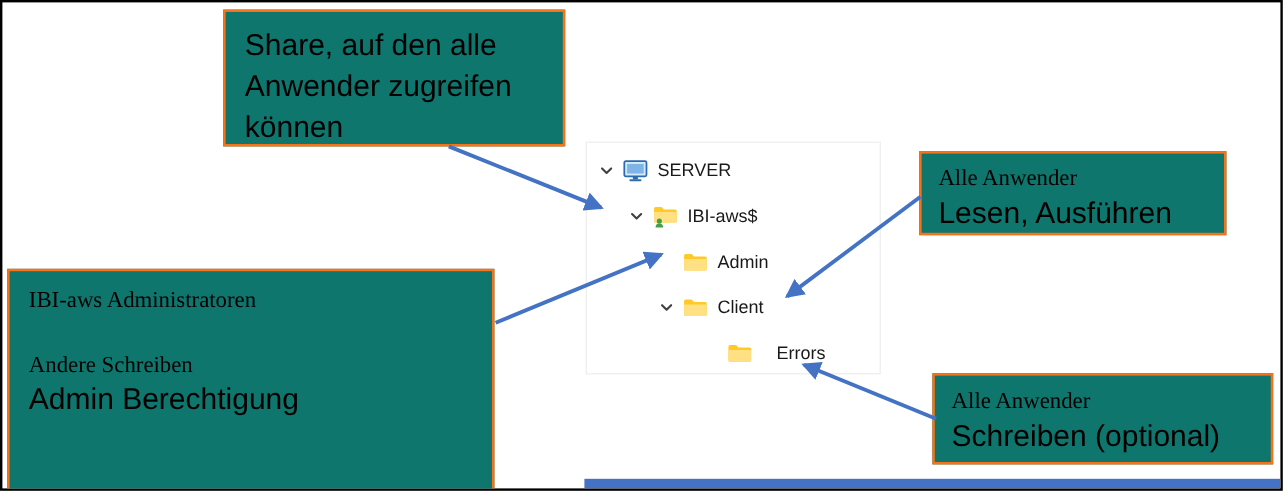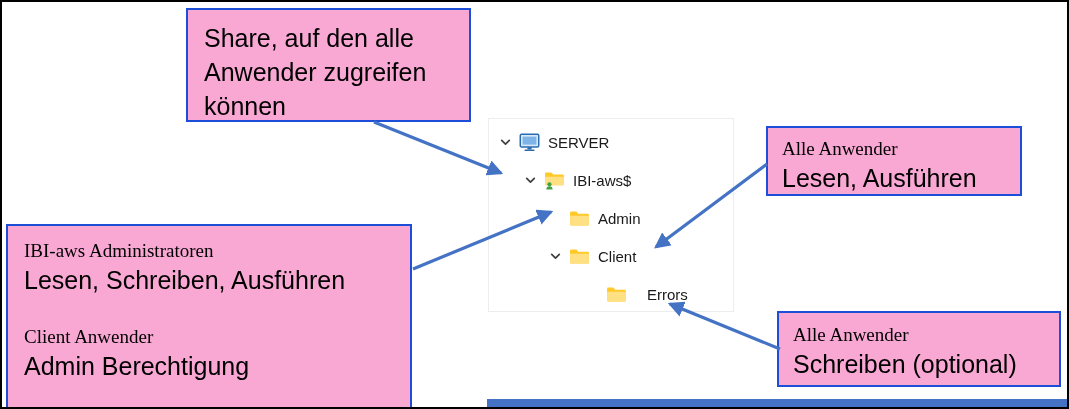--- a/index.html
+++ b/index.html
@@ -12,22 +12,22 @@
     width: 1069px;
     height: 409px;
     background: #ffffff;
     border: 2px solid #000000;
     overflow: hidden;
   }
 
   
   .callout {
     position: absolute;
-    background: #f9a8d4;
-    border: 2px solid #1d4ed8;
+    background: #0f766e;
+    border: 2px solid #f97316;
     color: #000000;
   }
   .callout-top {
     left: 184px; top: 6px;
     width: 285px; height: 114px;
     padding: 12px 16px;
     font-size: 25px;
     line-height: 1.35;
   }
   .callout-left {
@@ -114,22 +114,21 @@
 <body>
 
 <div class="canvas">
 
   <div class="callout callout-top">
     <div>Share, auf den alle Anwender zugreifen können</div>
   </div>
 
   <div class="callout callout-left">
     <div class="small-line">IBI-aws Administratoren</div>
-    <div class="big-line">Lesen, Schreiben, Ausführen</div>
-    <div class="small-line group-gap">Client Anwender</div>
+    <div class="small-line group-gap">Andere Schreiben</div>
     <div class="big-line">Admin Berechtigung</div>
   </div>
 
   <div class="callout callout-right-top">
     <div class="small-line">Alle Anwender</div>
     <div class="big-line">Lesen, Ausführen</div>
   </div>
 
   <div class="callout callout-right-bottom">
     <div class="small-line">Alle Anwender</div>

